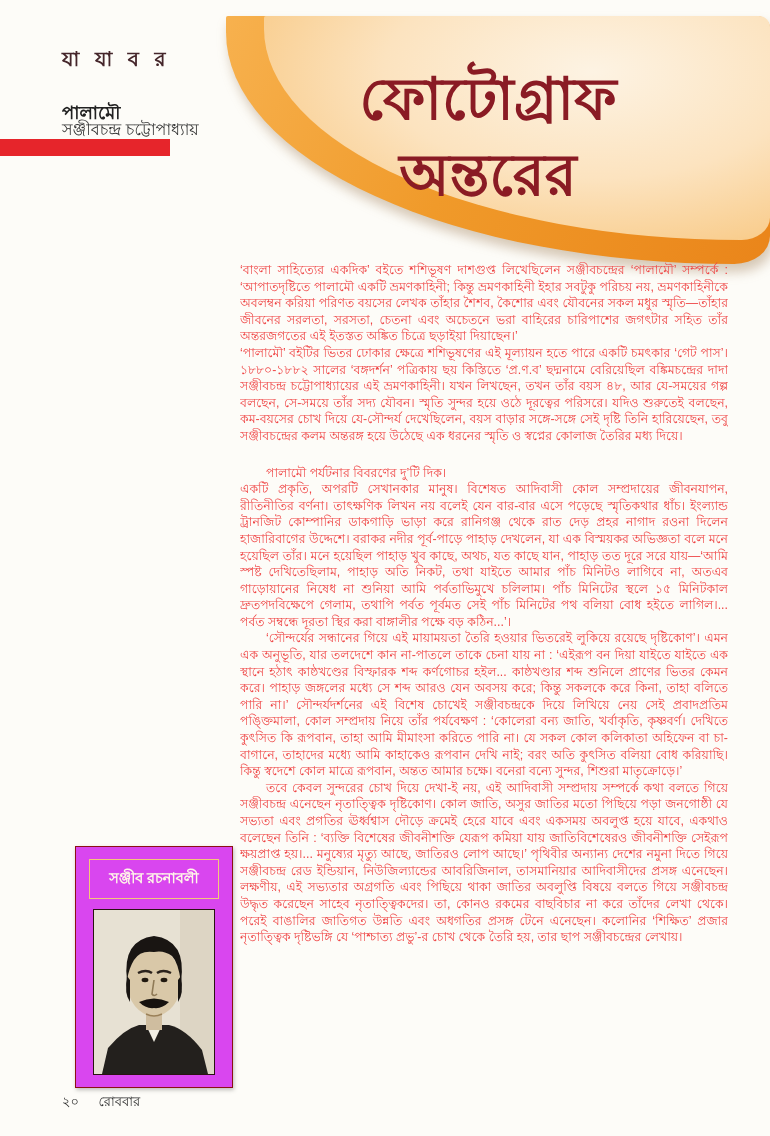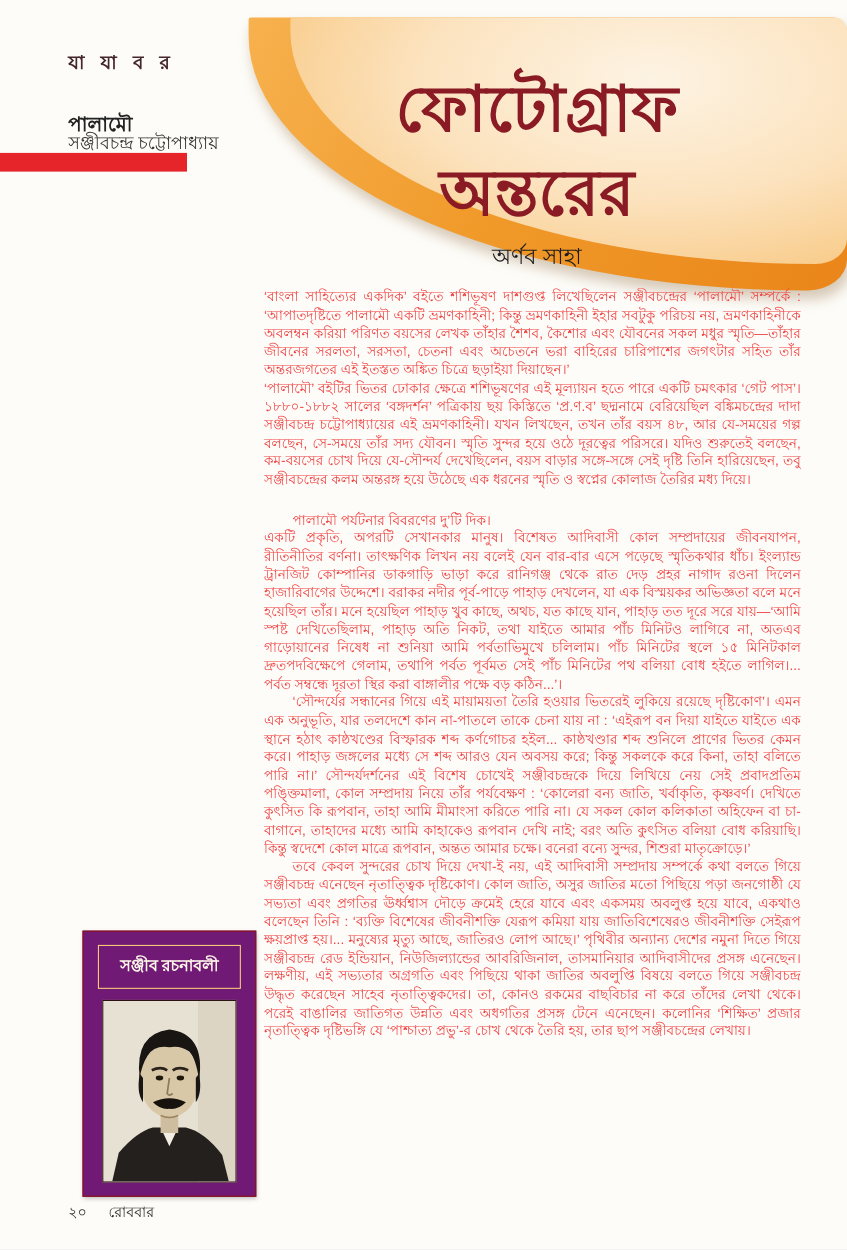--- a/index.html
+++ b/index.html
@@ -5,21 +5,21 @@
   html,body { margin:0; padding:0; background:#e9e9e9; }
   .page {
     position:relative; width:770px; height:1136px; margin:0 auto;
     background:#fdfcf8; overflow:hidden;
     font-family:"Liberation Sans", sans-serif; color:#1d1d1d;
   }
 
   
   .masthead {
     position:absolute; left:62px; top:44px;
-    font-size:17px; font-weight:bold; letter-spacing:5px; color:#45262b;
+    font-size:20px; font-weight:bold; letter-spacing:5px; color:#45262b;
   }
   .col-title {
     position:absolute; left:62px; top:99px;
     font-size:18px; font-weight:bold; color:#222;
   }
   .col-author {
     position:absolute; left:62px; top:117px;
     font-size:16px; color:#333;
   }
   .red-rule {
@@ -60,21 +60,21 @@
     overflow:hidden; font-size:12.4px; line-height:16.6px;
     text-align:justify; color:#ef4444;
   }
   .para { margin:0; }
   .para.indent { text-indent:26px; }
   .para.gap { margin-top:20px; }
 
   
   .cover {
     position:absolute; left:75px; top:846px; width:158px; height:242px;
-    background:#701a75; border:1px solid #8c1114; box-sizing:border-box;
+    background:#d946ef; border:1px solid #8c1114; box-sizing:border-box;
     box-shadow:1px 2px 4px rgba(0,0,0,.25);
   }
   .cover-title-box {
     margin:12px 13px 0 13px; padding:7px 4px;
     border:1px solid #f3c979; text-align:center;
     color:#fff7e8; font-family:"Liberation Serif", serif;
     font-size:14.5px; font-weight:bold;
   }
   .cover-portrait {
     margin:10px auto 0 auto; width:122px; height:166px;
@@ -101,21 +101,20 @@
 
   <div class="swoosh">
     <div class="swoosh-outer"></div>
     <div class="swoosh-inner"></div>
   </div>
 
   <div class="title">
     <div>ফোটোগ্রাফ</div>
     <div>অন্তরের</div>
   </div>
-  <div class="author">অর্ণব সাহা</div>
 
   <div class="article" lang="bn">
     <p class="para">‘বাংলা সাহিত্যের একদিক’ বইতে শশিভূষণ দাশগুপ্ত লিখেছিলেন সঞ্জীবচন্দ্রের ‘পালামৌ’ সম্পর্কে : ‘আপাতদৃষ্টিতে পালামৌ একটি ভ্রমণকাহিনী; কিন্তু ভ্রমণকাহিনী ইহার সবটুকু পরিচয় নয়, ভ্রমণকাহিনীকে অবলম্বন করিয়া পরিণত বয়সের লেখক তাঁহার শৈশব, কৈশোর এবং যৌবনের সকল মধুর স্মৃতি—তাঁহার জীবনের সরলতা, সরসতা, চেতনা এবং অচেতনে ভরা বাহিরের চারিপাশের জগৎটার সহিত তাঁর অন্তরজগতের এই ইতস্তত অঙ্কিত চিত্রে ছড়াইয়া দিয়াছেন।’</p>
     <p class="para">‘পালামৌ’ বইটির ভিতর ঢোকার ক্ষেত্রে শশিভূষণের এই মূল্যায়ন হতে পারে একটি চমৎকার ‘গেট পাস’। ১৮৮০-১৮৮২ সালের ‘বঙ্গদর্শন’ পত্রিকায় ছয় কিস্তিতে ‘প্র.ণ.ব’ ছদ্মনামে বেরিয়েছিল বঙ্কিমচন্দ্রের দাদা সঞ্জীবচন্দ্র চট্টোপাধ্যায়ের এই ভ্রমণকাহিনী। যখন লিখছেন, তখন তাঁর বয়স ৪৮, আর যে-সময়ের গল্প বলছেন, সে-সময়ে তাঁর সদ্য যৌবন। স্মৃতি সুন্দর হয়ে ওঠে দূরত্বের পরিসরে। যদিও শুরুতেই বলছেন, কম-বয়সের চোখ দিয়ে যে-সৌন্দর্য দেখেছিলেন, বয়স বাড়ার সঙ্গে-সঙ্গে সেই দৃষ্টি তিনি হারিয়েছেন, তবু সঞ্জীবচন্দ্রের কলম অন্তরঙ্গ হয়ে উঠেছে এক ধরনের স্মৃতি ও স্বপ্নের কোলাজ তৈরির মধ্য দিয়ে।</p>
     <p class="para indent gap">পালামৌ পর্যটনার বিবরণের দু’টি দিক।</p>
     <p class="para">একটি প্রকৃতি, অপরটি সেখানকার মানুষ। বিশেষত আদিবাসী কোল সম্প্রদায়ের জীবনযাপন, রীতিনীতির বর্ণনা। তাৎক্ষণিক লিখন নয় বলেই যেন বার-বার এসে পড়েছে স্মৃতিকথার ধাঁচ। ইংল্যান্ড ট্রানজিট কোম্পানির ডাকগাড়ি ভাড়া করে রানিগঞ্জ থেকে রাত দেড় প্রহর নাগাদ রওনা দিলেন হাজারিবাগের উদ্দেশে। বরাকর নদীর পূর্ব-পাড়ে পাহাড় দেখলেন, যা এক বিস্ময়কর অভিজ্ঞতা বলে মনে হয়েছিল তাঁর। মনে হয়েছিল পাহাড় খুব কাছে, অথচ, যত কাছে যান, পাহাড় তত দূরে সরে যায়—‘আমি স্পষ্ট দেখিতেছিলাম, পাহাড় অতি নিকট, তথা যাইতে আমার পাঁচ মিনিটও লাগিবে না, অতএব গাড়োয়ানের নিষেধ না শুনিয়া আমি পর্বতাভিমুখে চলিলাম। পাঁচ মিনিটের স্থলে ১৫ মিনিটকাল দ্রুতপদবিক্ষেপে গেলাম, তথাপি পর্বত পূর্বমত সেই পাঁচ মিনিটের পথ বলিয়া বোধ হইতে লাগিল।... পর্বত সম্বন্ধে দূরতা স্থির করা বাঙ্গালীর পক্ষে বড় কঠিন...’।</p>
     <p class="para indent">‘সৌন্দর্যের সন্ধানের গিয়ে এই মায়াময়তা তৈরি হওয়ার ভিতরেই লুকিয়ে রয়েছে দৃষ্টিকোণ’। এমন এক অনুভূতি, যার তলদেশে কান না-পাতলে তাকে চেনা যায় না : ‘এইরূপ বন দিয়া যাইতে যাইতে এক স্থানে হঠাৎ কাষ্ঠখণ্ডের বিস্ফারক শব্দ কর্ণগোচর হইল... কাষ্ঠখণ্ডার শব্দ শুনিলে প্রাণের ভিতর কেমন করে। পাহাড় জঙ্গলের মধ্যে সে শব্দ আরও যেন অবসয় করে; কিন্তু সকলকে করে কিনা, তাহা বলিতে পারি না।’ সৌন্দর্যদর্শনের এই বিশেষ চোখেই সঞ্জীবচন্দ্রকে দিয়ে লিখিয়ে নেয় সেই প্রবাদপ্রতিম পঙ্ক্তিমালা, কোল সম্প্রদায় নিয়ে তাঁর পর্যবেক্ষণ : ‘কোলেরা বন্য জাতি, খর্বাকৃতি, কৃষ্ণবর্ণ। দেখিতে কুৎসিত কি রূপবান, তাহা আমি মীমাংসা করিতে পারি না। যে সকল কোল কলিকাতা অহিফেন বা চা-বাগানে, তাহাদের মধ্যে আমি কাহাকেও রূপবান দেখি নাই; বরং অতি কুৎসিত বলিয়া বোধ করিয়াছি। কিন্তু স্বদেশে কোল মাত্রে রূপবান, অন্তত আমার চক্ষে। বনেরা বন্যে সুন্দর, শিশুরা মাতৃক্রোড়ে।’</p>
     <p class="para indent">তবে কেবল সুন্দরের চোখ দিয়ে দেখা-ই নয়, এই আদিবাসী সম্প্রদায় সম্পর্কে কথা বলতে গিয়ে সঞ্জীবচন্দ্র এনেছেন নৃতাত্ত্বিক দৃষ্টিকোণ। কোল জাতি, অসুর জাতির মতো পিছিয়ে পড়া জনগোষ্ঠী যে সভ্যতা এবং প্রগতির ঊর্ধ্বশ্বাস দৌড়ে ক্রমেই হেরে যাবে এবং একসময় অবলুপ্ত হয়ে যাবে, একথাও বলেছেন তিনি : ‘ব্যক্তি বিশেষের জীবনীশক্তি যেরূপ কমিয়া যায় জাতিবিশেষেরও জীবনীশক্তি সেইরূপ ক্ষয়প্রাপ্ত হয়।... মনুষ্যের মৃত্যু আছে, জাতিরও লোপ আছে।’ পৃথিবীর অন্যান্য দেশের নমুনা দিতে গিয়ে সঞ্জীবচন্দ্র রেড ইন্ডিয়ান, নিউজিল্যান্ডের আবরিজিনাল, তাসমানিয়ার আদিবাসীদের প্রসঙ্গ এনেছেন। লক্ষণীয়, এই সভ্যতার অগ্রগতি এবং পিছিয়ে থাকা জাতির অবলুপ্তি বিষয়ে বলতে গিয়ে সঞ্জীবচন্দ্র উদ্ধৃত করেছেন সাহেব নৃতাত্ত্বিকদের। তা, কোনও রকমের বাছবিচার না করে তাঁদের লেখা থেকে। পরেই বাঙালির জাতিগত উন্নতি এবং অধগতির প্রসঙ্গ টেনে এনেছেন। কলোনির ‘শিক্ষিত’ প্রজার নৃতাত্ত্বিক দৃষ্টিভঙ্গি যে ‘পাশ্চাত্য প্রভু’-র চোখ থেকে তৈরি হয়, তার ছাপ সঞ্জীবচন্দ্রের লেখায়।</p>
   </div>
 

